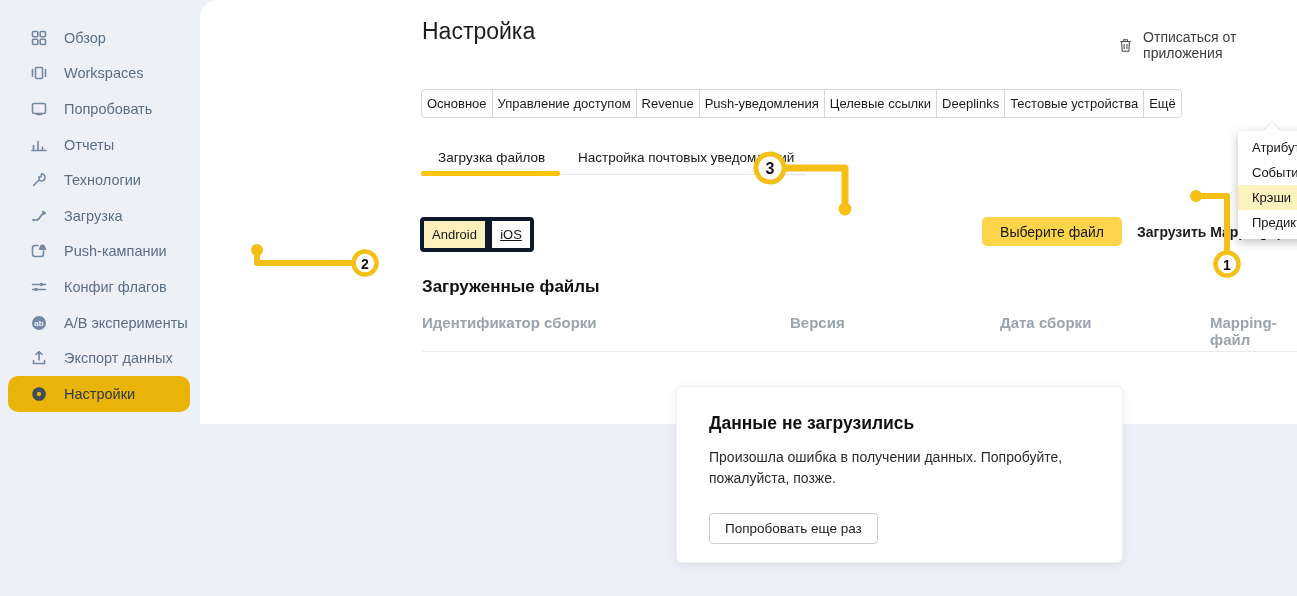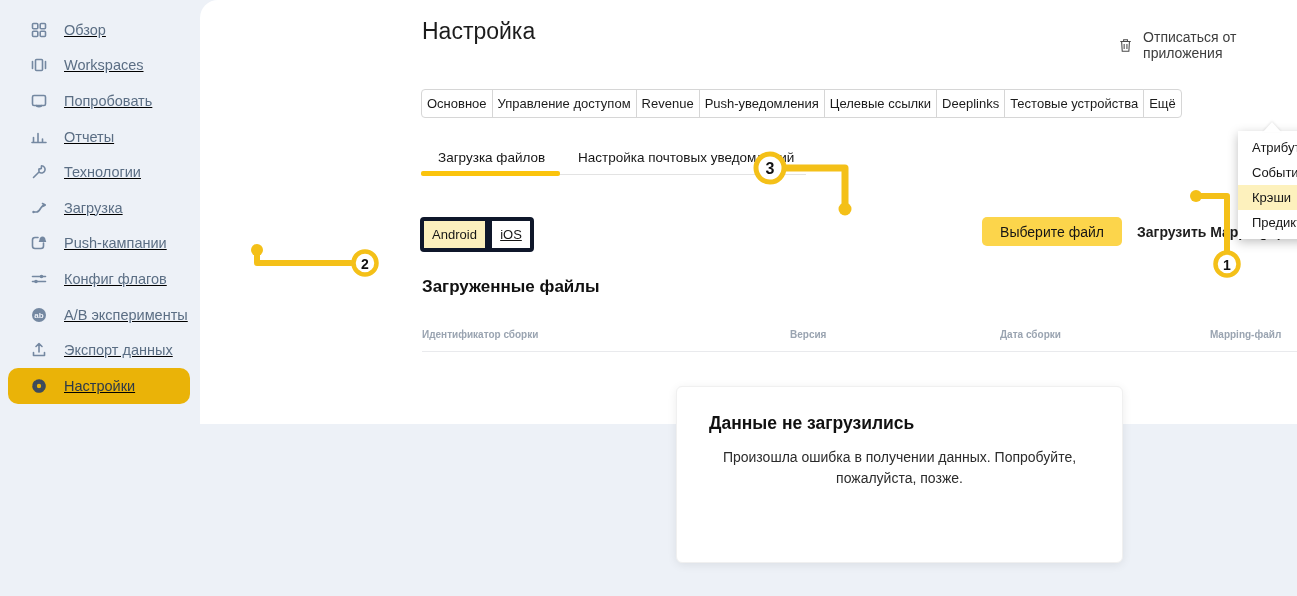--- a/index.html
+++ b/index.html
@@ -1,21 +1,21 @@
 <!DOCTYPE html>
 <html><head>
 <meta charset="utf-8">
 <style>
   * { margin:0; padding:0; box-sizing:border-box; }
   html,body { width:1297px; height:596px; overflow:hidden;
     font-family:"Liberation Sans","DejaVu Sans",sans-serif; background:#edf1f7; }
 
   
   .sidebar { position:absolute; left:0; top:0; width:200px; height:596px; background:#edf1f7; z-index:2; }
-  .side-list { list-style:none; padding-top:12px;text-decoration:underline; }
+  .side-list { list-style:none; padding-top:20px; }
   .side-item { display:flex; align-items:center; height:35.6px; margin:0 10px 0 8px;
     padding-left:22px; gap:16px; cursor:pointer; }
   .side-item .lbl { font-size:14.5px; color:#5b6e84; }
   .side-item svg { flex:0 0 18px; }
   .side-item.active { background:#eab308; border-radius:10px; }
   .side-item.active .lbl { color:#2d3a49; }
 
   
   .main { position:absolute; left:200px; top:0; width:1097px; height:424px;
     background:#ffffff; border-radius:18px 0 0 0; z-index:1; }
@@ -56,30 +56,30 @@
   .dropdown { position:absolute; left:1038px; top:131px; width:151px; background:#fff;
     box-shadow:0 3px 10px rgba(0,0,0,.25); padding:4px 0; z-index:5; }
   .dd-item { height:25px; line-height:25px; padding-left:14px; font-size:13px; color:#161616; cursor:pointer; }
   .dd-item.hl { background:#fdf1bd; }
   .dd-caret { position:absolute; left:1063px; top:122px; width:0; height:0; z-index:6;
     border-left:9px solid transparent; border-right:9px solid transparent; border-bottom:10px solid #fff;
     filter:drop-shadow(0 -1px 1px rgba(0,0,0,.10)); }
 
   
   .files-title { position:absolute; left:222px; top:277px; font-size:17px; font-weight:bold; color:#111; }
-  .col-h { position:absolute; top:329px; font-size:10px; font-weight:bold; color:#9aa4b1; }
+  .col-h { position:absolute; top:314px; font-size:15px; font-weight:bold; color:#9aa4b1; }
   .col-h.c0 { left:222px; } .col-h.c1 { left:590px; } .col-h.c2 { left:800px; } .col-h.c3 { left:1010px; }
   .table-line { position:absolute; left:222px; top:351px; width:973px; height:1px; background:#e9eaed; }
 
   
   .err-card { position:absolute; left:476px; top:386px; width:447px; height:177px; background:#fff;
     border:1px solid #f0f0f0; border-radius:6px; box-shadow:0 2px 10px rgba(0,0,0,.08);
     padding:26px 32px 0; }
   .err-title { font-size:17.5px; font-weight:bold; color:#111; }
-  .err-msg { margin-top:13px; font-size:14px; color:#2b2b2b; line-height:1.5;text-align:center; }
+  .err-msg { margin-top:13px; font-size:14px; color:#2b2b2b; line-height:1.5; }
   .retry-btn { margin-top:24px; display:inline-block; background:#fff; border:1px solid #c9cdd2;
     border-radius:4px; padding:7px 15px; font-size:13.5px; color:#1c1c1c; font-family:inherit; cursor:pointer; }
 
   
   .overlay { position:absolute; left:0; top:0; width:1297px; height:596px; z-index:10; pointer-events:none; }
   .callout-line { fill:none; stroke:#f4c018; stroke-linecap:round; stroke-linejoin:round; }
   .callout-dot { fill:#f4c018; }
   .callout-badge { fill:#ffffff; stroke:#f4c018; }
   .callout-num { font-family:"Liberation Sans",sans-serif; font-weight:bold; fill:#111; text-anchor:middle; }
 
@@ -231,20 +231,21 @@
   <div class="col-h c2">Дата сборки</div>
   <div class="col-h c3">Mapping-файл</div>
   <div class="table-line"></div>
 
   <div class="err-card">
     <div class="err-title">Данные не загрузились</div>
     <div class="err-msg">
       <div>Произошла ошибка в получении данных. Попробуйте,</div>
       <div>пожалуйста, позже.</div>
     </div>
+    <button class="retry-btn">Попробовать еще раз</button>
   </div>
 
   <div class="dd-caret"></div>
   <div class="dropdown">
     <div class="dd-item">Атрибуты профилей</div>
     <div class="dd-item">События</div>
     <div class="dd-item hl">Крэши</div>
     <div class="dd-item">Предикты</div>
   </div>
 </div>

